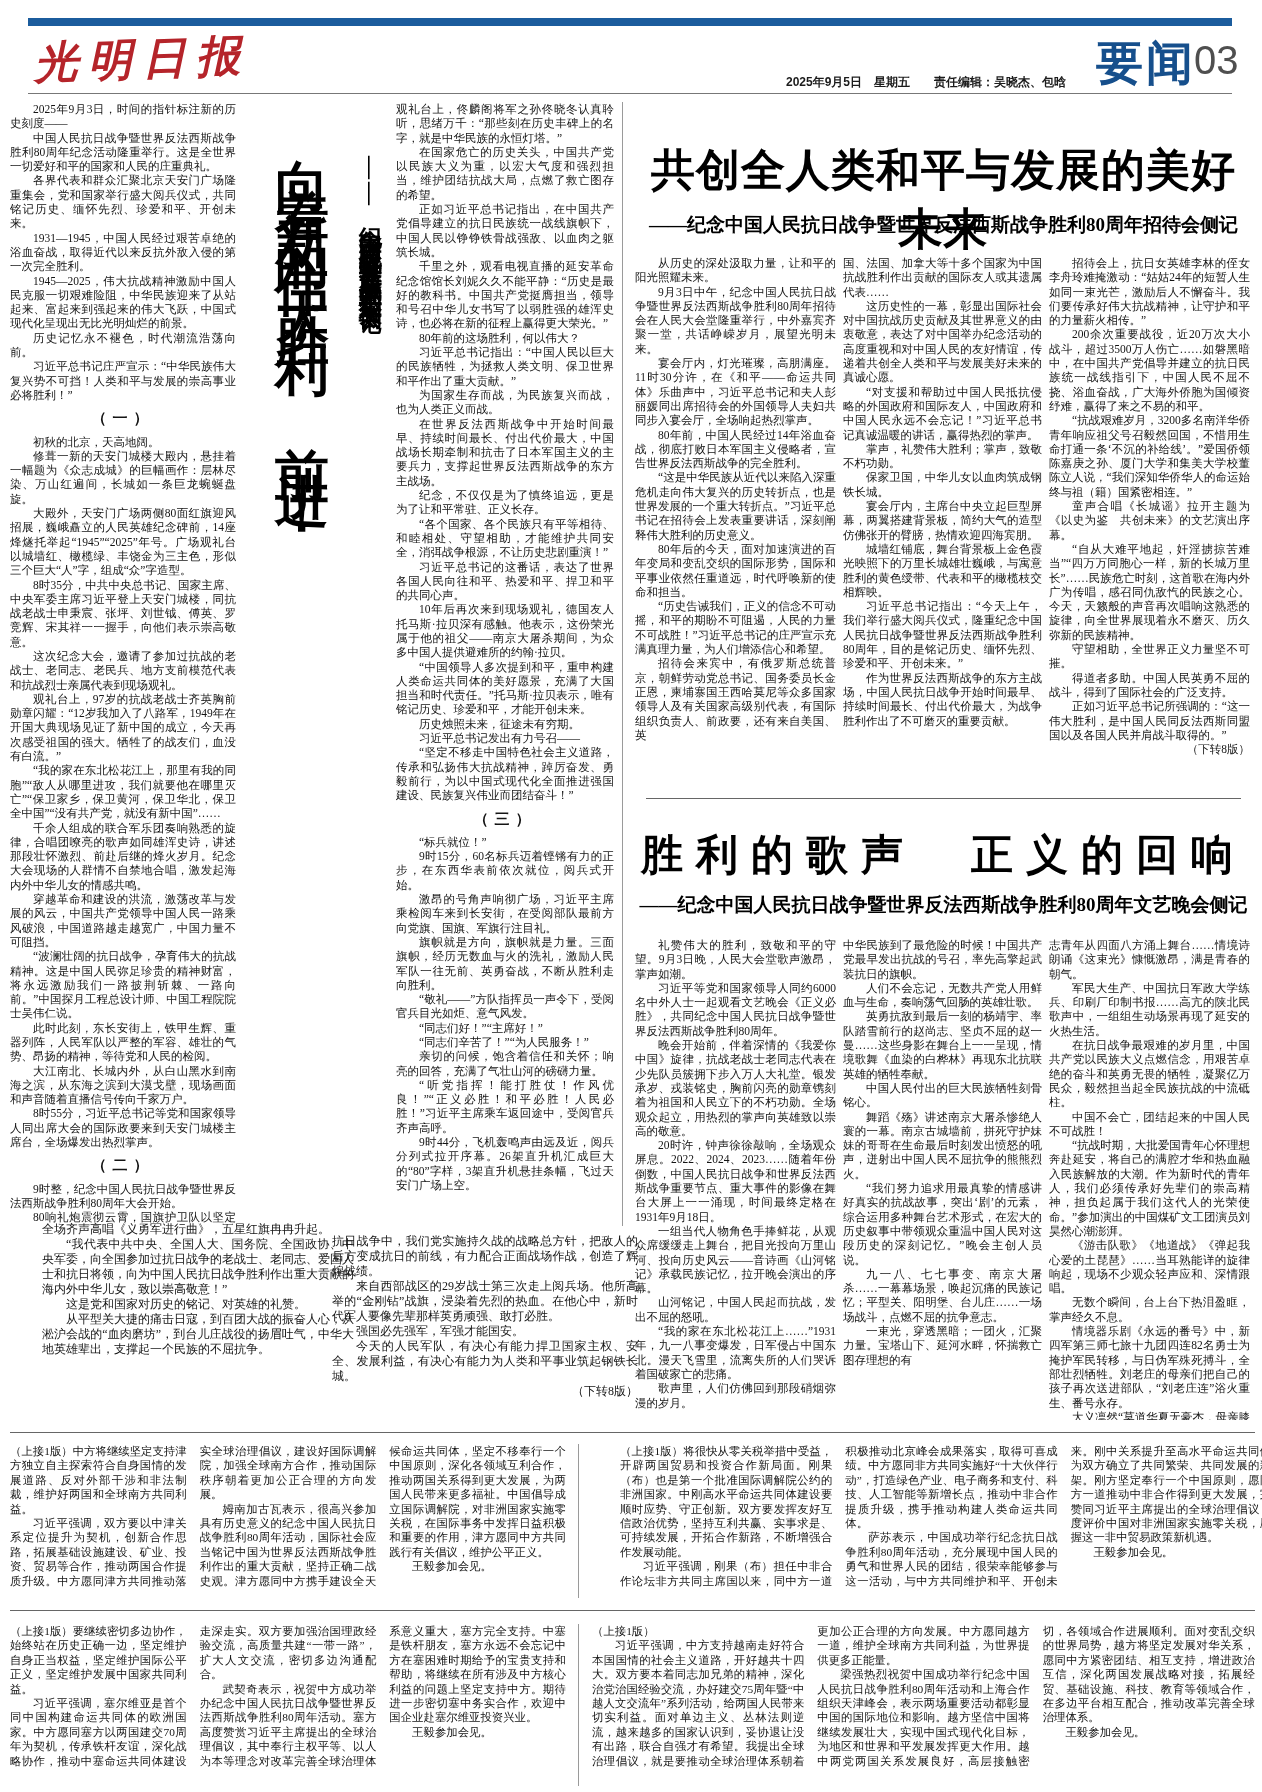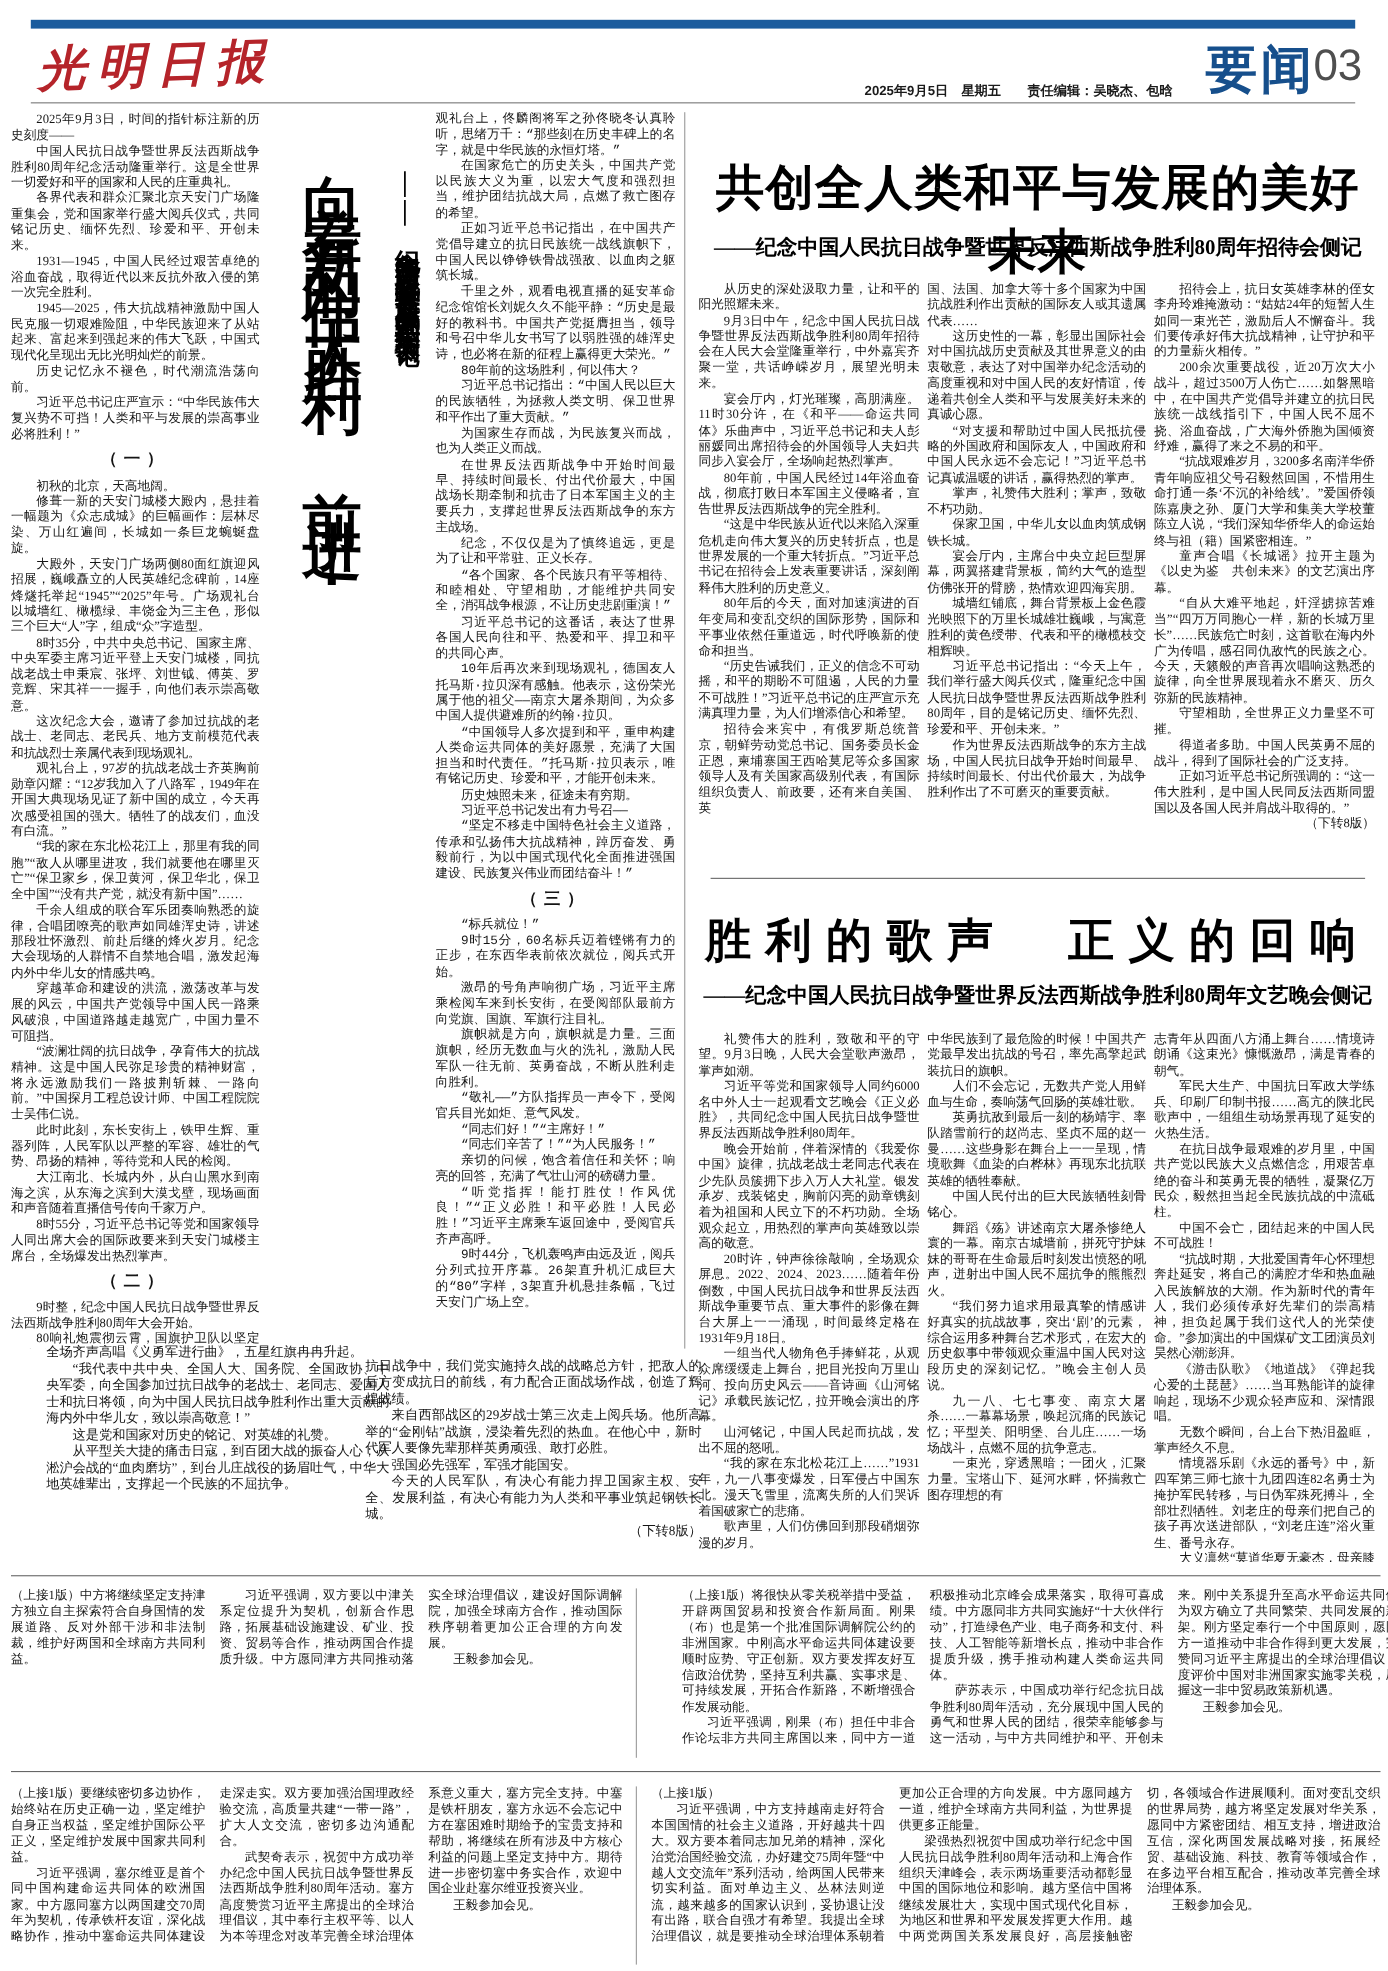--- a/index.html
+++ b/index.html
@@ -76,21 +76,21 @@
       <p class="para">大江南北、长城内外，从白山黑水到南海之滨，从东海之滨到大漠戈壁，现场画面和声音随着直播信号传向千家万户。</p>
       <p class="para">8时55分，习近平总书记等党和国家领导人同出席大会的国际政要来到天安门城楼主席台，全场爆发出热烈掌声。</p>
       <div class="sec-head">（二）</div>
       <p class="para">9时整，纪念中国人民抗日战争暨世界反法西斯战争胜利80周年大会开始。</p>
       <p class="para">80响礼炮震彻云霄，国旗护卫队以坚定的步伐，从人民英雄纪念碑行进至升旗区。</p>
     </div>
 
   <div class="vtitle">向着新的伟大胜利，前进！</div>
   <div class="vsub">——纪念中国人民抗日战争暨世界反法西斯战争胜利八十周年大会侧记</div>
 
-  <div class="tcol" style="left:396px;top:102px;width:218px;height:1124px;font-family:Liberation Mono, monospace;">
+  <div class="tcol" style="left:396px;top:102px;width:218px;height:1124px;">
       <p class="para noind">观礼台上，佟麟阁将军之孙佟晓冬认真聆听，思绪万千：“那些刻在历史丰碑上的名字，就是中华民族的永恒灯塔。”</p>
       <p class="para">在国家危亡的历史关头，中国共产党以民族大义为重，以宏大气度和强烈担当，维护团结抗战大局，点燃了救亡图存的希望。</p>
       <p class="para">正如习近平总书记指出，在中国共产党倡导建立的抗日民族统一战线旗帜下，中国人民以铮铮铁骨战强敌、以血肉之躯筑长城。</p>
       <p class="para">千里之外，观看电视直播的延安革命纪念馆馆长刘妮久久不能平静：“历史是最好的教科书。中国共产党挺膺担当，领导和号召中华儿女书写了以弱胜强的雄浑史诗，也必将在新的征程上赢得更大荣光。”</p>
       <p class="para">80年前的这场胜利，何以伟大？</p>
       <p class="para">习近平总书记指出：“中国人民以巨大的民族牺牲，为拯救人类文明、保卫世界和平作出了重大贡献。”</p>
       <p class="para">为国家生存而战，为民族复兴而战，也为人类正义而战。</p>
       <p class="para">在世界反法西斯战争中开始时间最早、持续时间最长、付出代价最大，中国战场长期牵制和抗击了日本军国主义的主要兵力，支撑起世界反法西斯战争的东方主战场。</p>
       <p class="para">纪念，不仅仅是为了慎终追远，更是为了让和平常驻、正义长存。</p>
       <p class="para">“各个国家、各个民族只有平等相待、和睦相处、守望相助，才能维护共同安全，消弭战争根源，不让历史悲剧重演！”</p>
@@ -203,20 +203,21 @@
       <p class="para">今天的人民军队，有决心有能力捍卫国家主权、安全、发展利益，有决心有能力为人类和平事业筑起钢铁长城。</p>
       <p class="para pright">（下转8版）</p>
     </div>
 
   <div class="hrule" style="left:10px;top:1432px;width:1245px;"></div>
 
   <div class="strip" style="left:10px;top:1444px;width:556px;height:154px;">
     <div class="cols">
         <p class="para noind">（上接1版）中方将继续坚定支持津方独立自主探索符合自身国情的发展道路、反对外部干涉和非法制裁，维护好两国和全球南方共同利益。</p>
         <p class="para">习近平强调，双方要以中津关系定位提升为契机，创新合作思路，拓展基础设施建设、矿业、投资、贸易等合作，推动两国合作提质升级。中方愿同津方共同推动落实全球治理倡议，建设好国际调解院，加强全球南方合作，推动国际秩序朝着更加公正合理的方向发展。</p>
+        <p class="para">姆南加古瓦表示，很高兴参加具有历史意义的纪念中国人民抗日战争胜利80周年活动，国际社会应当铭记中国为世界反法西斯战争胜利作出的重大贡献，坚持正确二战史观。津方愿同中方携手建设全天候命运共同体，坚定不移奉行一个中国原则，深化各领域互利合作，推动两国关系得到更大发展，为两国人民带来更多福祉。中国倡导成立国际调解院，对非洲国家实施零关税，在国际事务中发挥日益积极和重要的作用，津方愿同中方共同践行有关倡议，维护公平正义。</p>
         <p class="para">王毅参加会见。</p>
       </div>
   </div>
   <div class="vdiv" style="left:578px;top:1444px;height:154px;"></div>
   <div class="strip" style="left:592px;top:1444px;width:663px;height:154px;margin-left:28px;">
     <div class="cols">
         <p class="para noind">（上接1版）将很快从零关税举措中受益，开辟两国贸易和投资合作新局面。刚果（布）也是第一个批准国际调解院公约的非洲国家。中刚高水平命运共同体建设要顺时应势、守正创新。双方要发挥友好互信政治优势，坚持互利共赢、实事求是、可持续发展，开拓合作新路，不断增强合作发展动能。</p>
         <p class="para">习近平强调，刚果（布）担任中非合作论坛非方共同主席国以来，同中方一道积极推动北京峰会成果落实，取得可喜成绩。中方愿同非方共同实施好“十大伙伴行动”，打造绿色产业、电子商务和支付、科技、人工智能等新增长点，推动中非合作提质升级，携手推动构建人类命运共同体。</p>
         <p class="para">萨苏表示，中国成功举行纪念抗日战争胜利80周年活动，充分展现中国人民的勇气和世界人民的团结，很荣幸能够参与这一活动，与中方共同维护和平、开创未来。刚中关系提升至高水平命运共同体，为双方确立了共同繁荣、共同发展的新框架。刚方坚定奉行一个中国原则，愿同中方一道推动中非合作得到更大发展，完全赞同习近平主席提出的全球治理倡议，高度评价中国对非洲国家实施零关税，愿把握这一非中贸易政策新机遇。</p>
         <p class="para">王毅参加会见。</p>

